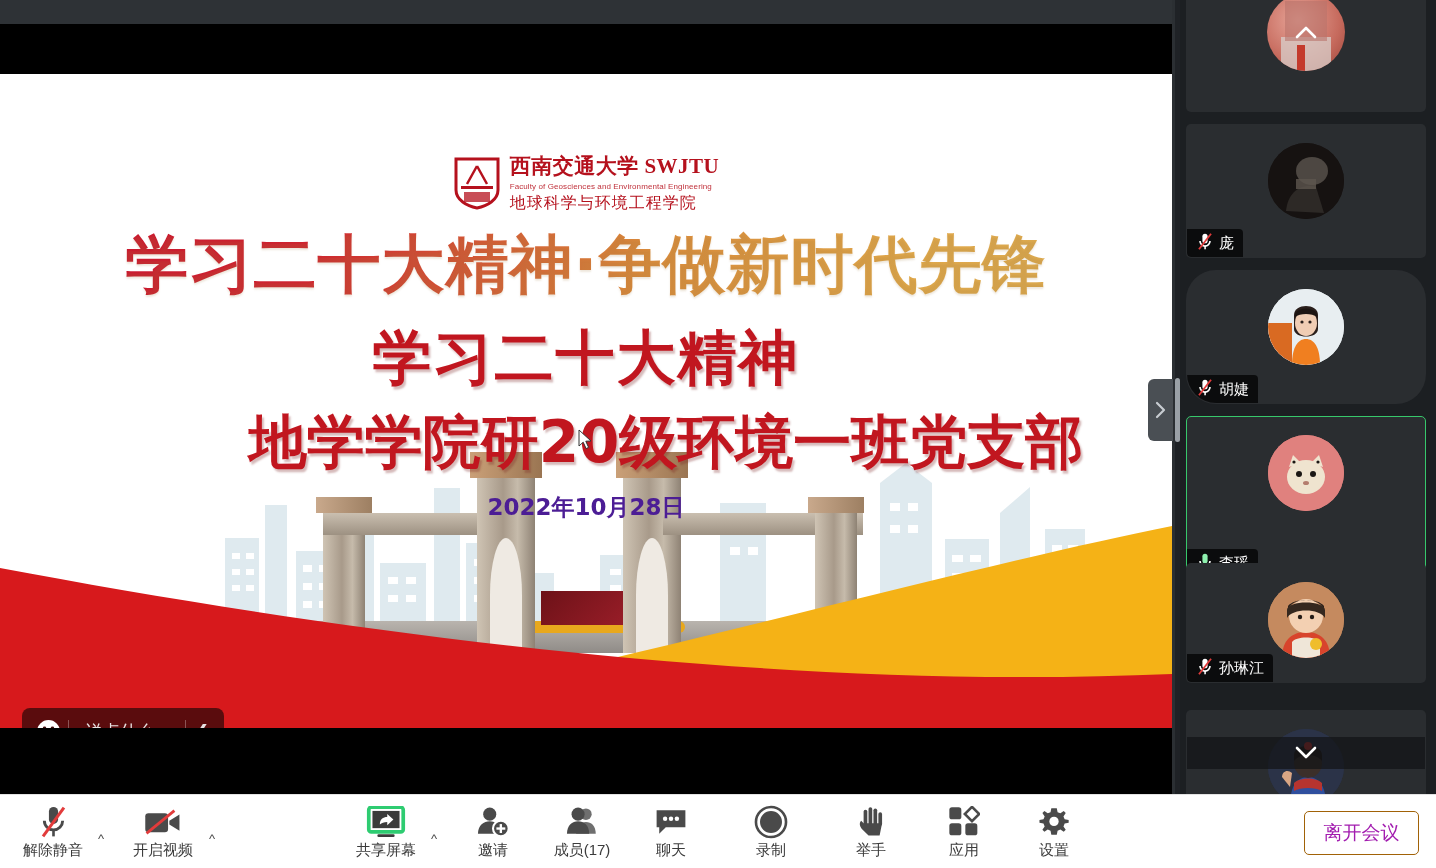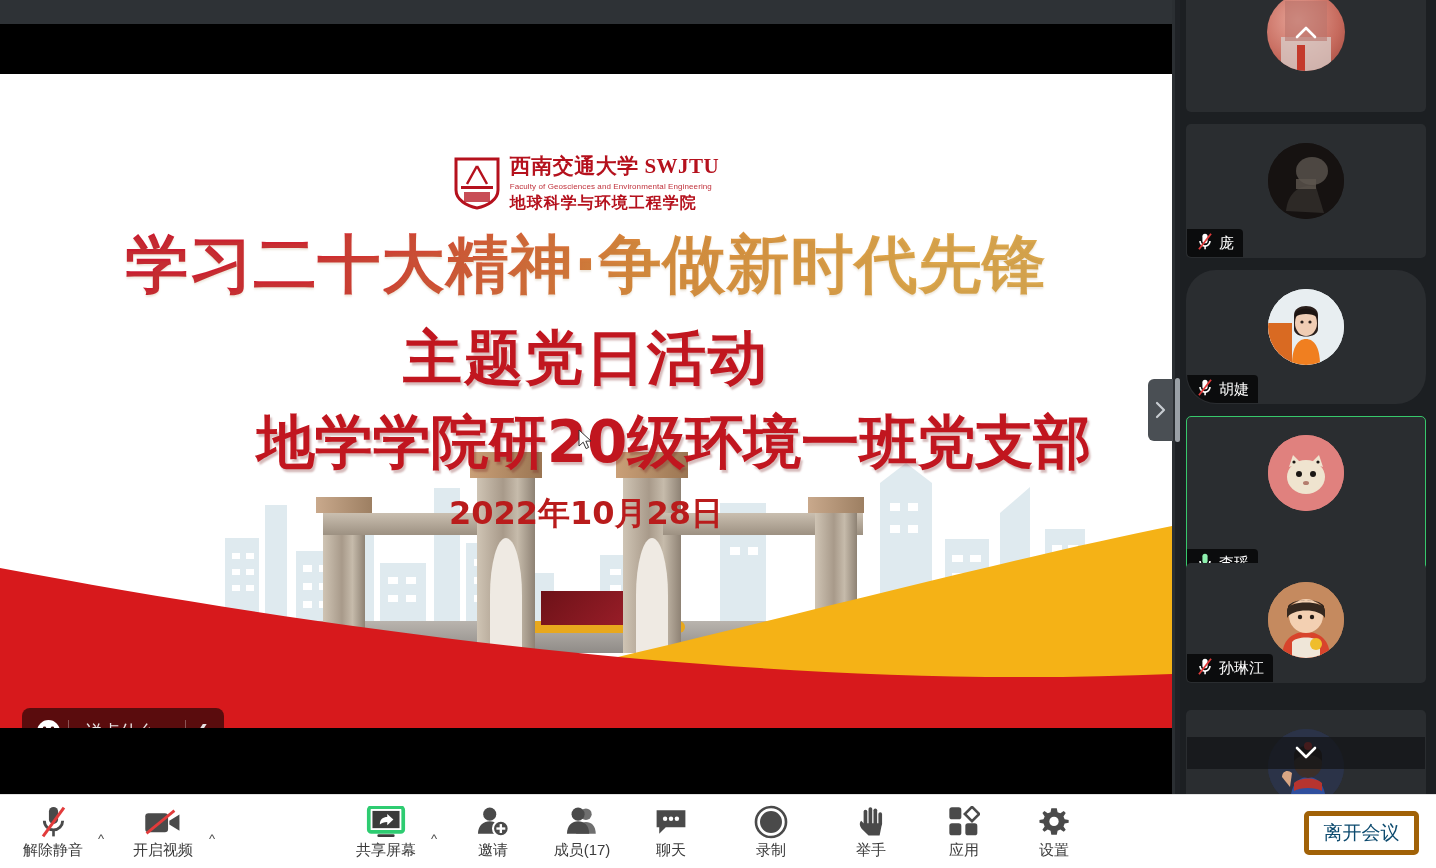--- a/index.html
+++ b/index.html
@@ -45,45 +45,45 @@
   .hedge{ position:absolute; bottom:20px; height:12px; background:#e8a81d; border-radius:6px; }
 
   
   .logo-wrap{ position:absolute; left:0; top:78px; width:1172px;
     display:flex; justify-content:center; align-items:center; gap:9px; }
   .logo-shield{ width:48px; height:54px; }
   .logo-text{ display:flex; flex-direction:column; gap:2px; }
   .logo-l1{ font-size:21px; font-weight:bold; color:#b5111d; letter-spacing:.5px;
      font-family:"Liberation Serif","DejaVu Serif",serif; white-space:nowrap; }
   .logo-l2{ font-size:8px; color:#c0323c; letter-spacing:.1px; white-space:nowrap; }
-  .logo-l3{ font-size:16px; font-weight:bold; color:#b5111d; letter-spacing:1px; white-space:nowrap; }
+  .logo-l3{ font-size:16px; font-weight:normal; color:#b5111d; letter-spacing:1px; white-space:nowrap; }
 
   .title-main{
     position:absolute; left:0; top:148px; width:1172px; text-align:center;
     font-size:63px; font-weight:bold; letter-spacing:1px; white-space:nowrap;
     font-family:"DejaVu Sans","Liberation Sans",sans-serif;
     background:linear-gradient(100deg,#c8102e 0%,#cf2430 26%,#d98b3c 55%,#e0a94c 78%,#d9ab55 100%);
     -webkit-background-clip:text; background-clip:text; color:transparent;
     text-shadow:0 2px 2px rgba(160,120,60,.18);
   }
   .title-sub1{
     position:absolute; left:0; top:245px; width:1172px; text-align:center;
     font-size:59px; font-weight:bold; color:#c1161f; letter-spacing:2px; white-space:nowrap;
     font-family:"DejaVu Sans","Liberation Sans",sans-serif;
     text-shadow:2px 3px 2px rgba(120,30,30,.30);
   }
   .title-sub2{
-    position:absolute; left:8px; top:330px; width:1332px; text-align:center;
+    position:absolute; left:0; top:330px; width:1332px; text-align:center;
     font-size:58px; font-weight:bold; color:#c1161f; letter-spacing:0px; white-space:nowrap;
     font-family:"DejaVu Sans","Liberation Sans",sans-serif;
     text-shadow:2px 3px 2px rgba(120,30,30,.30);
   }
   .title-date{
     position:absolute; left:0; top:418px; width:1172px; text-align:center;
-    font-size:32px; font-weight:bold; color:#b91c1c; letter-spacing:0px; white-space:nowrap;
+    font-size:23px; font-weight:bold; color:#4c1d95; letter-spacing:0px; white-space:nowrap;
     font-family:"DejaVu Sans","Liberation Sans",sans-serif;
   }
 
   
   #cursor{ position:absolute; left:578px; top:355px; width:16px; height:22px; }
 
   
   #chatbar{
     position:absolute; left:22px; top:634px; height:46px;
     display:flex; align-items:center;
@@ -142,23 +142,23 @@
   }
   .tb-item{
     position:absolute; top:9px; height:62px;
     display:flex; flex-direction:column; align-items:center; justify-content:flex-start;
   }
   .tb-ico{ height:36px; display:flex; align-items:center; justify-content:center; }
   .tb-lbl{ font-size:15px; color:#3b3b3b; margin-top:1px; white-space:nowrap; }
   .tb-caret{ position:absolute; top:36px; color:#4a4a4a; font-size:13px; }
   #leave-btn{
     position:absolute; right:17px; top:16px; width:115px; height:44px;
-    border:5px solid #a16207; border-radius:5px; background:#fff;
+    border:1px solid #a16207; border-radius:5px; background:#fff;
     display:flex; align-items:center; justify-content:center;
-    color:#0c4a6e; font-size:19px; white-space:nowrap;
+    color:#a21caf; font-size:19px; white-space:nowrap;
   }
 </style>
 </head>
 <body>
 
 <div id="app">
 
   <div id="stage">
     <div id="stage-topbar"></div>
     <div id="letterbox-top"></div>
@@ -270,21 +270,21 @@
           <rect x="11" y="36" width="26" height="10" fill="#b5111d" opacity="0.75"></rect>
         </svg>
         <div class="logo-text">
           <div class="logo-l1">西南交通大学 SWJTU</div>
           <div class="logo-l2">Faculty of Geosciences and Environmental Engineering</div>
           <div class="logo-l3">地球科学与环境工程学院</div>
         </div>
       </div>
 
       <div class="title-main">学习二十大精神·争做新时代先锋</div>
-      <div class="title-sub1">主题党日活动</div>
+      <div class="title-sub1">学习二十大精神</div>
       <div class="title-sub2">地学学院研20级环境一班党支部</div>
       <div class="title-date">2022年10月28日</div>
 
       <svg id="cursor" viewBox="0 0 16 22">
         <path d="M1 1 L1 17 L5.2 13.2 L8.1 19.6 L10.6 18.4 L7.8 12.2 L13 12 Z" fill="#ffffff" stroke="#333" stroke-width="1"></path>
       </svg>
 
       <div id="chatbar">
         <span class="emoji">
           <svg width="25" height="25" viewBox="0 0 24 24">

